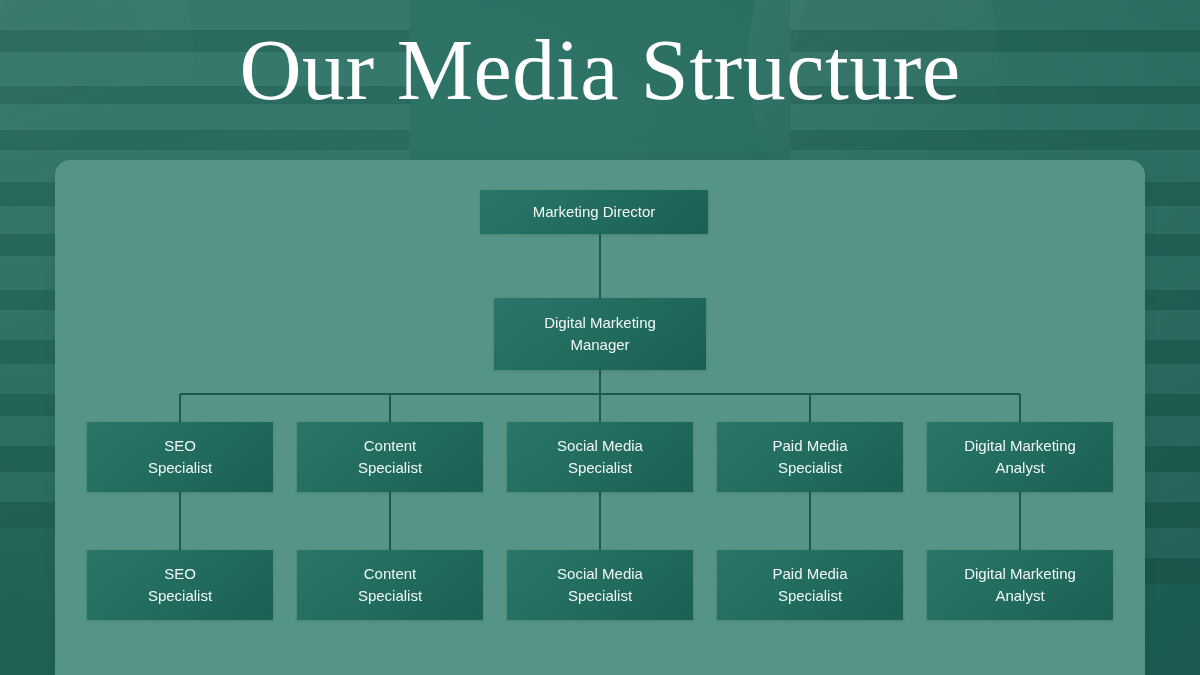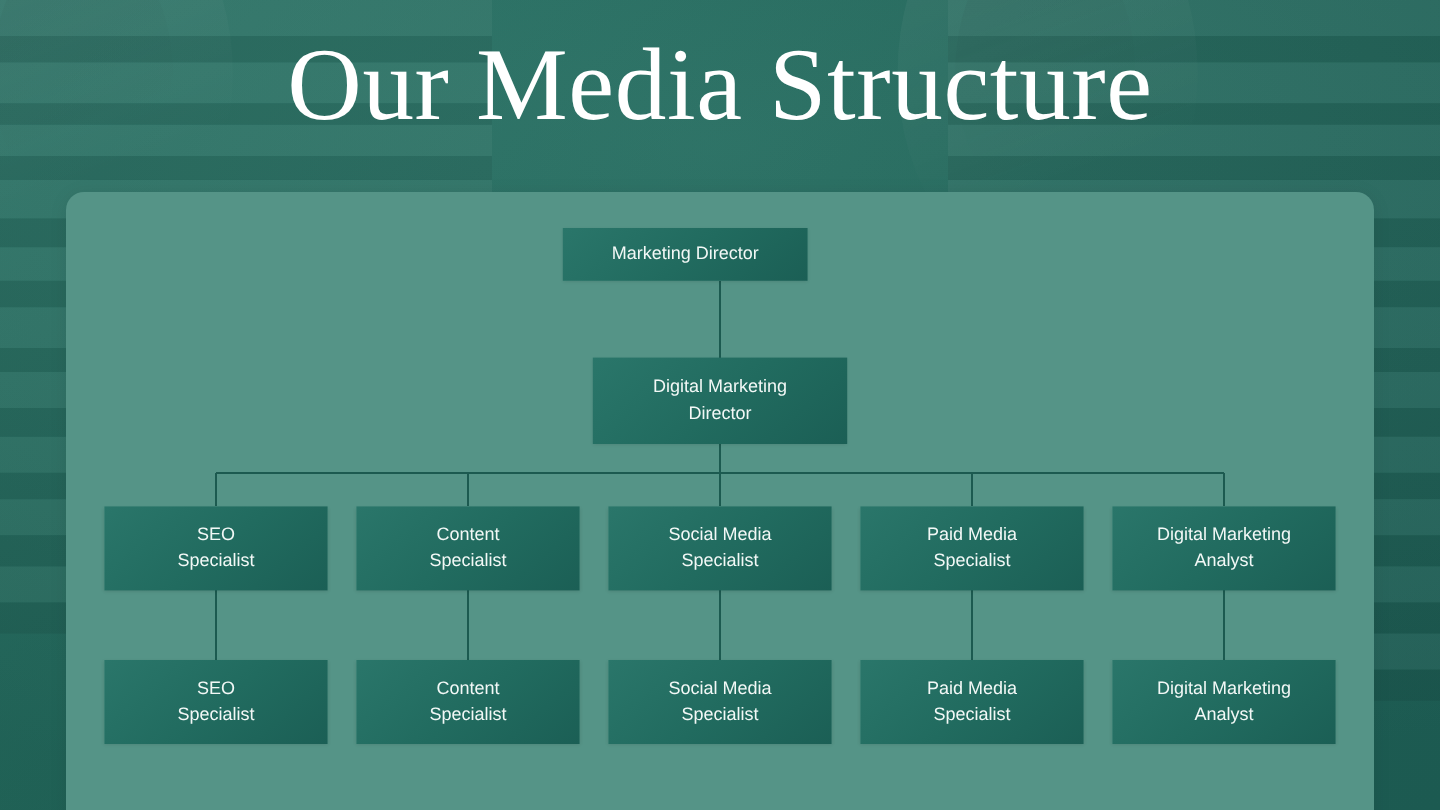--- a/index.html
+++ b/index.html
@@ -236,27 +236,27 @@
           <line x1="965" y1="234" x2="965" y2="262"></line>
 
           <line x1="125" y1="332" x2="125" y2="390"></line>
           <line x1="335" y1="332" x2="335" y2="390"></line>
           <line x1="545" y1="332" x2="545" y2="390"></line>
           <line x1="755" y1="332" x2="755" y2="390"></line>
           <line x1="965" y1="332" x2="965" y2="390"></line>
         </g>
       </svg>
 
-      <div class="node" style="left:414px; top:30px; width:204px; height:44px;">
+      <div class="node" style="left:425px; top:30px; width:228px; height:44px;">
         <span>Marketing Director</span>
       </div>
 
       <div class="node" style="left:439px; top:138px; width:212px; height:72px; flex-direction:column;">
         <span>Digital Marketing</span>
-        <span>Director</span>
+        <span>Manager</span>
       </div>
 
       <div class="node" style="left:32px;  top:262px; width:186px; height:70px; flex-direction:column;">
         <span>SEO</span>
         <span>Specialist</span>
       </div>
       <div class="node" style="left:242px; top:262px; width:186px; height:70px; flex-direction:column;">
         <span>Content</span>
         <span>Specialist</span>
       </div>

